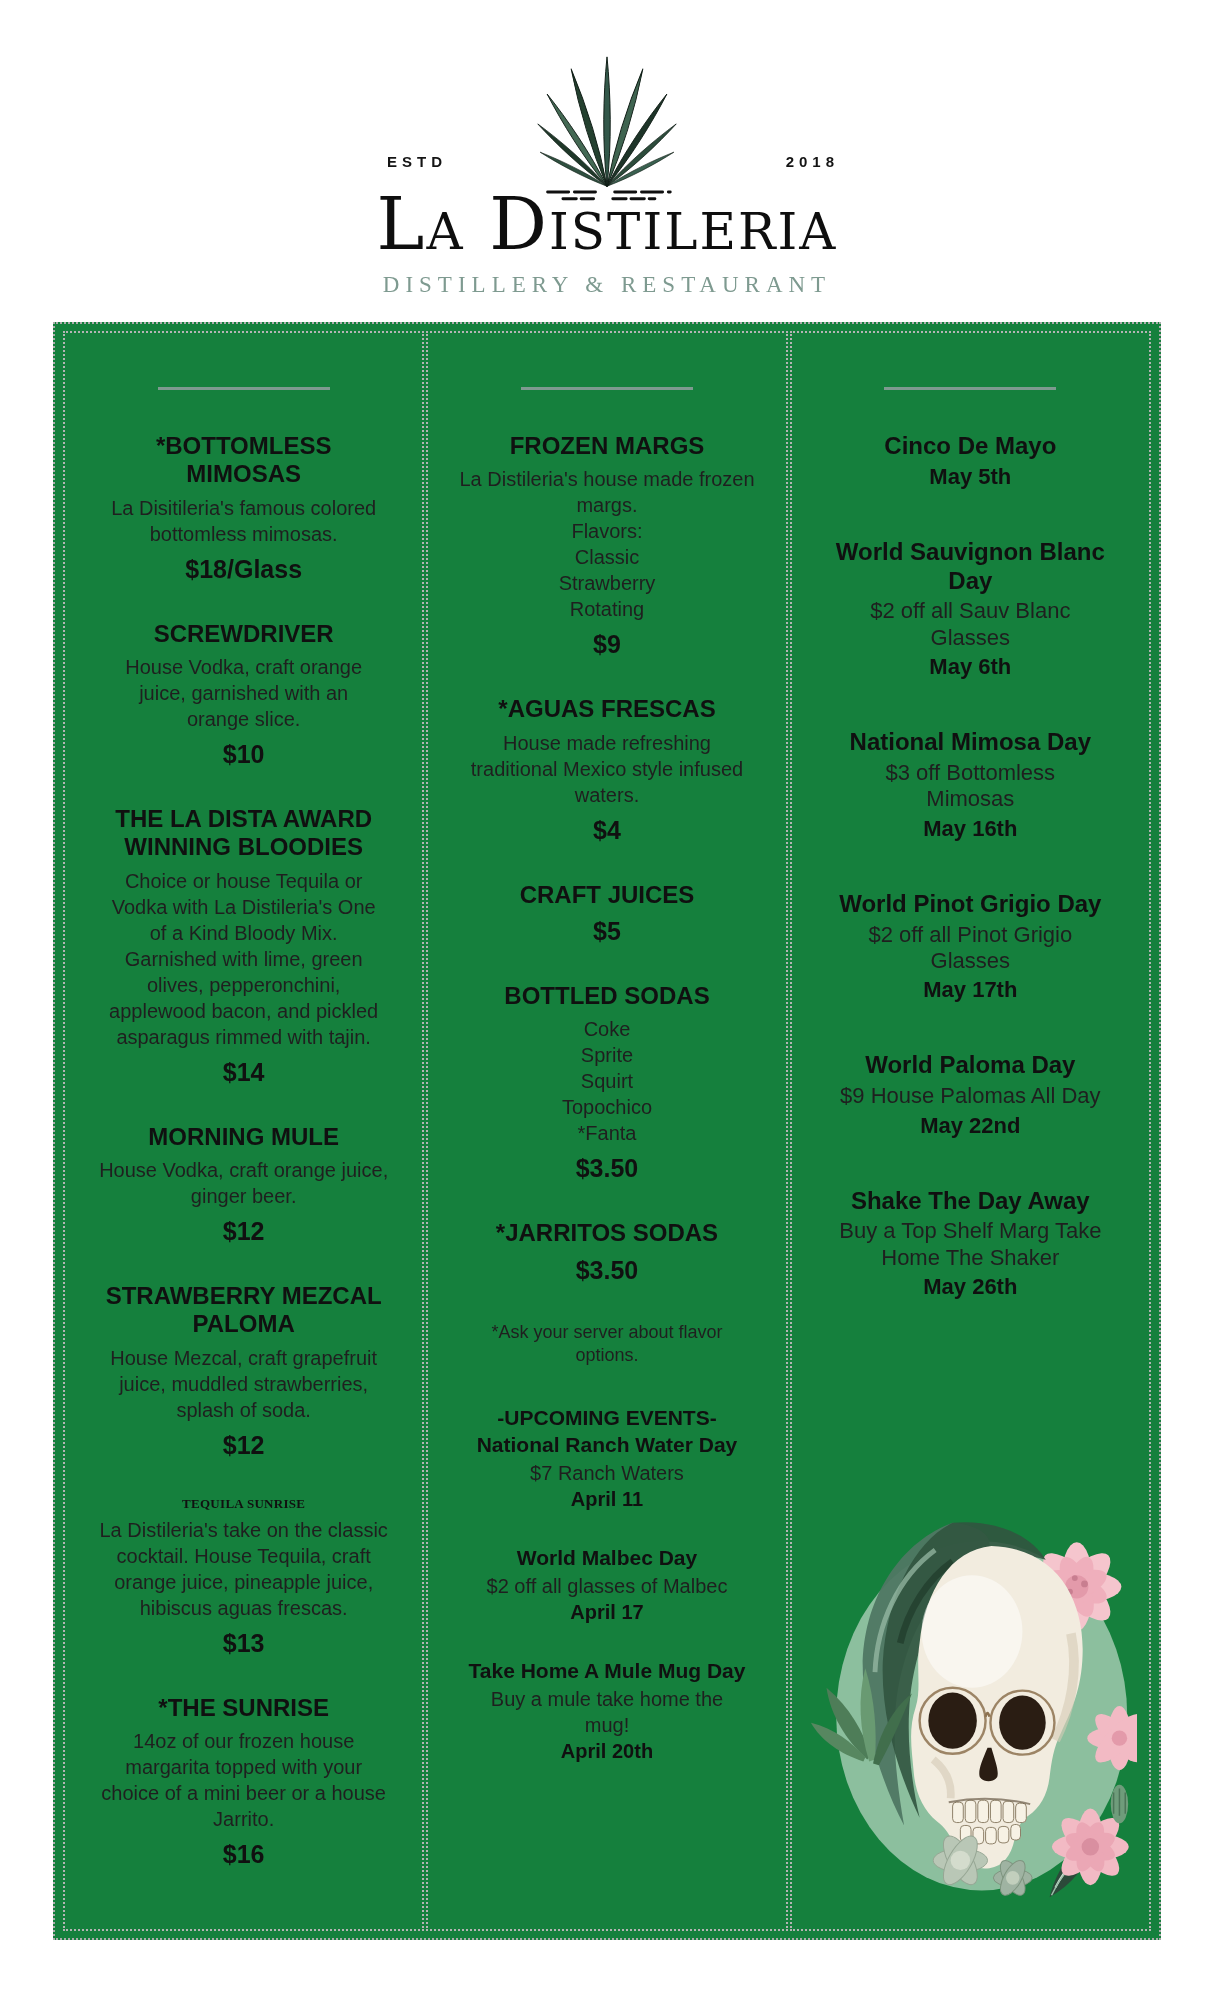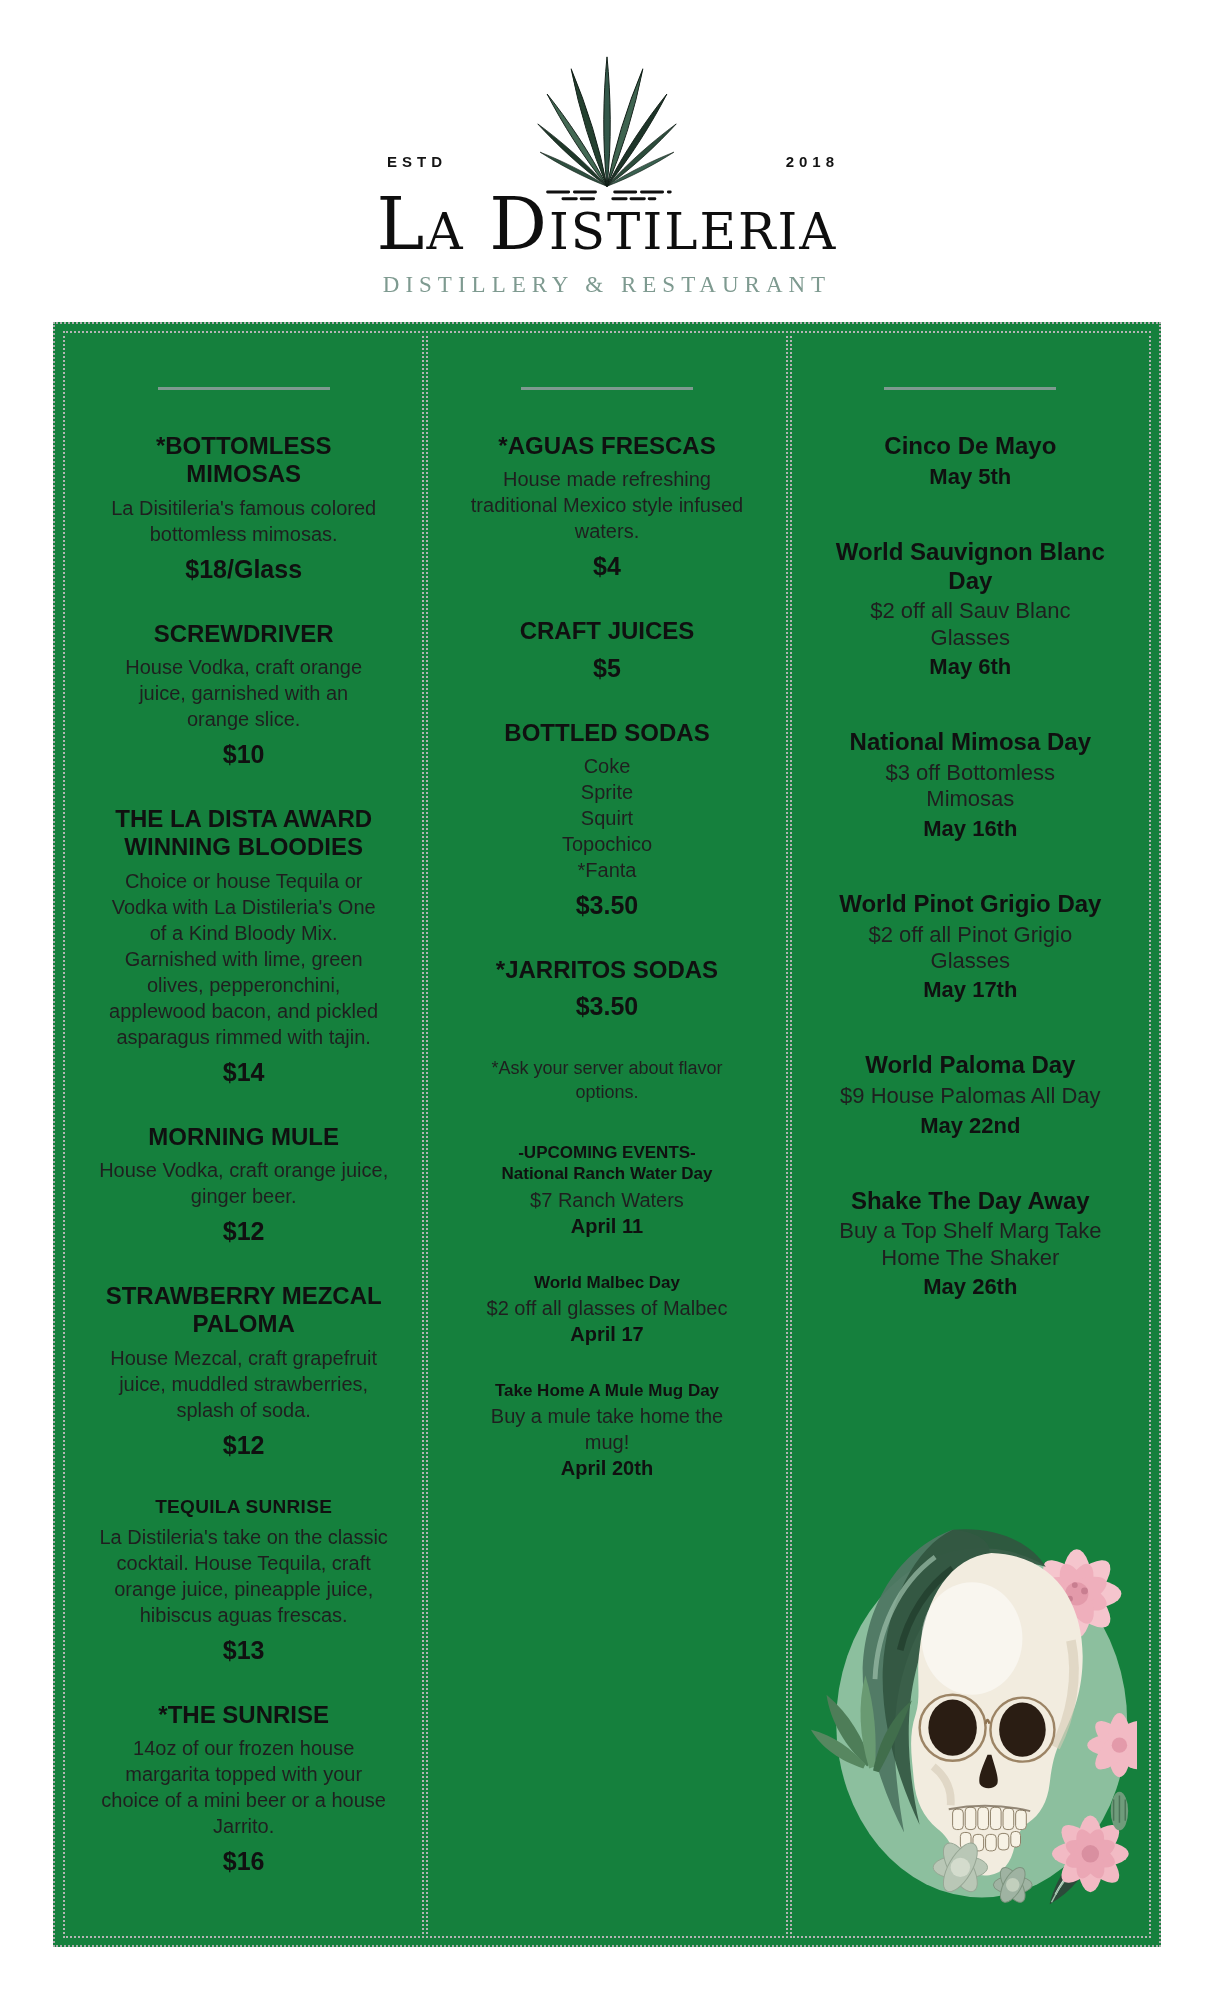--- a/index.html
+++ b/index.html
@@ -22,26 +22,26 @@
   .menu{width:1108px;min-height:1520px;margin:24px auto 0;border:2px dotted #adadad;
         padding:7px;display:flex;box-sizing:border-box;background:#15803d;}
   .col{flex:1 1 0;border:2px dotted #b4b4b4;margin:0 1px;padding:18px 12px 24px;
        box-sizing:border-box;text-align:center;display:flex;flex-direction:column;}
   .rule{width:172px;height:3px;background:#7e9a90;margin:36px auto 42px;flex:0 0 auto;}
 
   .item{margin-bottom:36px;}
   .item-title{font-size:24px;font-weight:bold;line-height:1.18;white-space:pre-line;color:#101010;}
   .item-desc{font-size:20px;line-height:1.3;white-space:pre-line;margin-top:6px;color:#1f1f1f;}
   .item-price{font-size:25px;font-weight:bold;margin-top:8px;color:#101010;}
-  .item.small .item-title{font-size:19px;letter-spacing:.3px;}
+  .item.small .item-title{font-size:13px;letter-spacing:.3px;font-family:Liberation Serif, serif;}
 
   .note{font-size:18px;line-height:1.3;white-space:pre-line;margin-bottom:38px;color:#1f1f1f;}
 
   .event{margin-bottom:34px;}
-  .ev-title{font-size:17px;font-weight:bold;line-height:1.25;white-space:pre-line;color:#101010;}
+  .ev-title{font-size:21px;font-weight:bold;line-height:1.25;white-space:pre-line;color:#101010;}
   .ev-desc{font-size:20px;line-height:1.3;white-space:pre-line;margin-top:2px;color:#1f1f1f;}
   .ev-date{font-size:20px;font-weight:bold;margin-top:2px;color:#101010;}
 
   .col-may .event{margin-bottom:48px;}
   .col-may .ev-title{font-size:24px;line-height:1.2;}
   .col-may .ev-desc{font-size:22px;line-height:1.2;margin-top:3px;}
   .col-may .ev-date{font-size:22px;margin-top:3px;}
 
   .skull-wrap{margin-top:6px;flex:1 1 auto;display:flex;align-items:flex-end;justify-content:flex-end;}
 </style>
@@ -139,20 +139,30 @@
 margarita topped with your
 choice of a mini beer or a house
 Jarrito.</div>
       <div class="item-price">$16</div>
     </div>
   </div>
 
   <div class="col">
     <div class="rule"></div>
 
+    <div class="item">
+      <div class="item-title">FROZEN MARGS</div>
+      <div class="item-desc">La Distileria's house made frozen
+margs.
+Flavors:
+Classic
+Strawberry
+Rotating</div>
+      <div class="item-price">$9</div>
+    </div>
 
     <div class="item">
       <div class="item-title">*AGUAS FRESCAS</div>
       <div class="item-desc">House made refreshing
 traditional Mexico style infused
 waters.</div>
       <div class="item-price">$4</div>
     </div>
 
     <div class="item">

